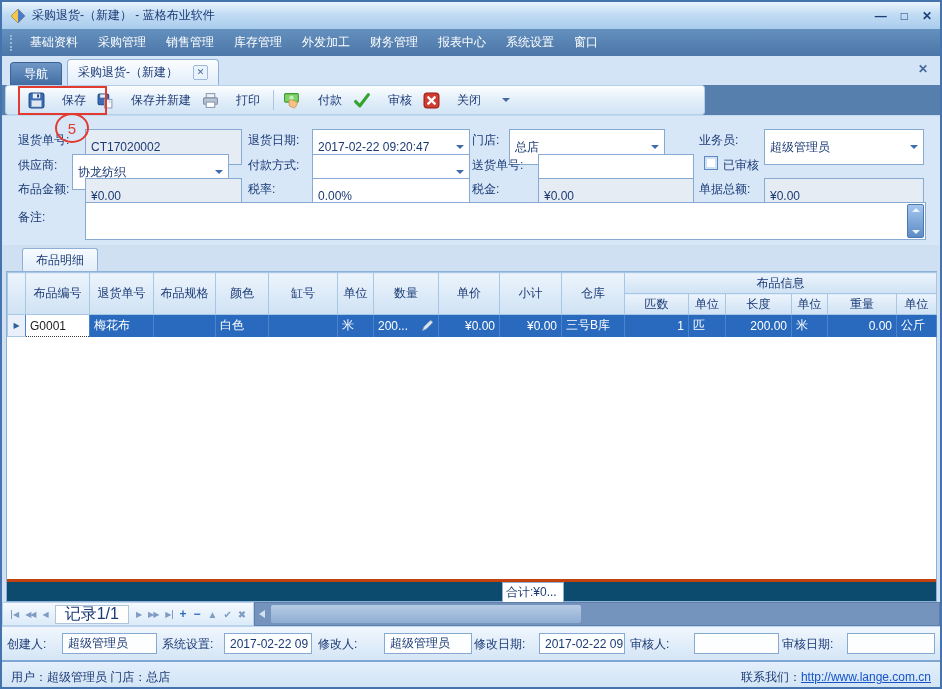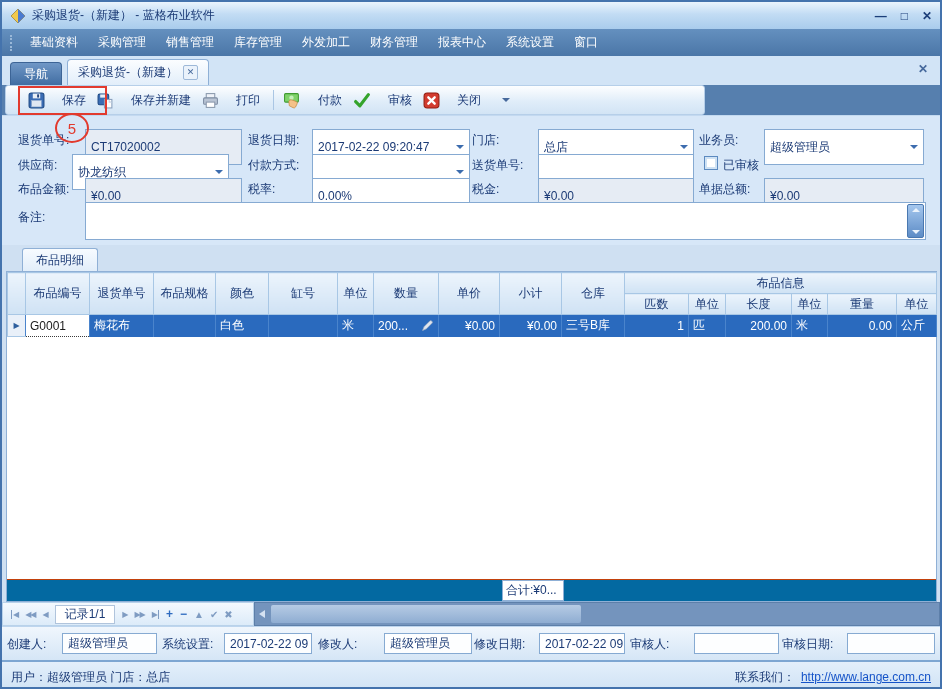--- a/index.html
+++ b/index.html
@@ -25,21 +25,21 @@
   .gripper { width:4px; height:16px; border-left:2px dotted #9ab8d8; margin:0 6px 0 2px; }
   .menu-item { padding:0 10px; height:100%; display:flex; align-items:center; }
   
   .tabstrip { position:absolute; top:54px; left:0; right:0; height:29px;
     background:#d2e4f6; display:flex; align-items:flex-end; padding-left:8px; }
   .tab-nav { height:23px; padding:0 13px; background:linear-gradient(#6f97c6,#416da2);
     color:#fff; border:1px solid #3c6496; border-bottom:none; border-radius:4px 4px 0 0;
     display:flex; align-items:center; margin-right:5px; }
   .tab-active { height:26px; padding:1px 10px; background:linear-gradient(#fbfdff,#e2eefa);
     color:#1b3a75; border:1px solid #8fb0d6; border-bottom:none; border-radius:4px 4px 0 0;
-    display:flex; align-items:center; gap:5px; }
+    display:flex; align-items:center; gap:15px; }
   .tab-close { font-size:9px; border:1px solid #9db8d8; background:#eaf2fb; width:15px; height:15px;
     line-height:13px; text-align:center; border-radius:2px; color:#46699c; }
   .strip-close { position:absolute; right:12px; top:6px; color:#46699c; font-weight:bold; font-size:12px; }
   
   .toolbar { position:absolute; top:83px; left:0; right:0; height:30px; background:#567fae; }
   .toolband { position:absolute; left:3px; top:0; width:700px; height:30px;
     background:linear-gradient(#fdfeff,#e0edf9 55%,#d2e4f5);
     border:1px solid #b6cfe9; border-radius:3px;
     display:flex; align-items:center; padding-left:10px; }
   .tbtn { display:flex; align-items:center; gap:17px; margin-right:11px; color:#1e3c78; cursor:default; }
@@ -86,55 +86,55 @@
     color:#1b3a75; font-weight:normal; height:21px; padding:0 3px; overflow:hidden; white-space:nowrap; }
   td { height:22px; padding:0 4px; overflow:hidden; white-space:nowrap; }
   tr.sel td { background:#2a6abe; color:#fff; border-right:1px solid #4a84cc; }
   td.ind { background:#e9f0f9 !important; color:#2e5f9e !important; border:1px solid #a8c7e5;
     text-align:center; font-size:8px; }
   td.editing { background:#fff !important; color:#1a1a1a !important; border:1px dotted #3a3a3a; }
   td.num { text-align:right; }
   .qty-cell { display:flex; align-items:center; }
   .qty-cell svg { margin-left:auto; }
   .grid-footer { position:absolute; left:0; bottom:0; width:100%; height:22px;
-    background:#0369a1; border-top:1px solid #c2410c; }
+    background:#0c4a6e; border-top:3px solid #c2410c; }
   .total-box { position:absolute; left:495px; top:0; width:62px; height:21px;
     background:#fff; border:1px solid #8fb0d6; display:flex; align-items:center;
     padding:0 3px; color:#1b3a75; overflow:hidden; white-space:nowrap; }
   
   .navband { position:absolute; left:0; top:357px; width:100%; height:24px; }
   .nav-left { position:absolute; left:0; top:0; width:252px; height:24px;
     background:linear-gradient(#f4f9fe,#dcebf9); border:1px solid #b9d2ea;
     display:flex; align-items:center; gap:7px; padding-left:8px; color:#7f9cc2; }
   .nav-btn { font-size:8px; letter-spacing:-1px; }
   .nav-first { border-left:1px solid #7f9cc2; padding-left:1px; }
   .nav-last { border-right:1px solid #7f9cc2; padding-right:1px; }
   .nav-blue { color:#2f6cc0; font-weight:bold; font-size:12px; }
   .nav-sym { font-size:10px; }
   .rec-box { background:#fff; border:1px solid #b0c4dc; height:19px; padding:0 9px;
-    display:flex; align-items:center; color:#1b3a75; font-size:12px; }
+    display:flex; align-items:center; color:#1b3a75; font-size:16px; }
   .hscroll { position:absolute; left:252px; right:0; top:0; height:24px;
     background:#7494bd; border:1px solid #5d7fa9; }
   .harrow { position:absolute; left:4px; top:7px; width:0; height:0;
     border-top:4px solid transparent; border-bottom:4px solid transparent;
     border-right:6px solid #d5e2f2; }
   .hthumb { position:absolute; left:16px; top:2px; width:310px; height:18px;
     background:linear-gradient(#b6cbe4,#8fadd2); border-radius:2px; }
   
   .auditbar { position:absolute; top:624px; left:0; right:0; height:34px;
     background:linear-gradient(#f0f6fd,#d5e6f6); border-top:1px solid #bdd5ee; }
   .afield { position:absolute; top:6px; height:21px; border:1px solid #86aad2;
     background:#fdfeff; display:flex; align-items:center; padding:0 5px;
     overflow:hidden; white-space:nowrap; }
   .alabel { position:absolute; top:9px; color:#1b3a75; white-space:nowrap; }
   
   .statusbar { position:absolute; left:0; top:658px; right:0; height:32px;
     background:linear-gradient(#e3effb,#cfe2f4); border-top:2px solid #7da6d2;
     display:flex; align-items:center; padding:0 9px; color:#1b3a75; }
-  .status-right { margin-left:auto; display:flex; gap:6px; align-items:center; }
+  .status-right { margin-left:auto; display:flex; align-items:center; }
   .link { color:#1553c8; text-decoration:underline; cursor:pointer; }
 </style>
 </head>
 <body>
 
 <div class="window">
 
   <div class="titlebar">
     <span class="app-icon">
       <svg width="16" height="16" viewBox="0 0 16 16">
@@ -237,21 +237,21 @@
     <span class="flabel" style="left:16px; top:16px">退货单号:</span>
     <span class="ffield readonly" style="left:83px; top:13px; width:157px">
         <span>CT17020002</span>
       </span>
     <span class="flabel" style="left:246px; top:16px">退货日期:</span>
     <span class="ffield" style="left:310px; top:13px; width:158px">
         <span>2017-02-22 09:20:47</span>
         <span class="darr"></span>
       </span>
     <span class="flabel" style="left:470px; top:16px">门店:</span>
-    <span class="ffield" style="left:536px; top:13px; width:156px">
+    <span class="ffield" style="left:507px; top:13px; width:156px">
         <span>总店</span>
         <span class="darr"></span>
       </span>
     <span class="flabel" style="left:697px; top:16px">业务员:</span>
     <span class="ffield" style="left:762px; top:13px; width:160px">
         <span>超级管理员</span>
         <span class="darr"></span>
       </span>
 
     <span class="flabel" style="left:16px; top:41px">供应商:</span>

